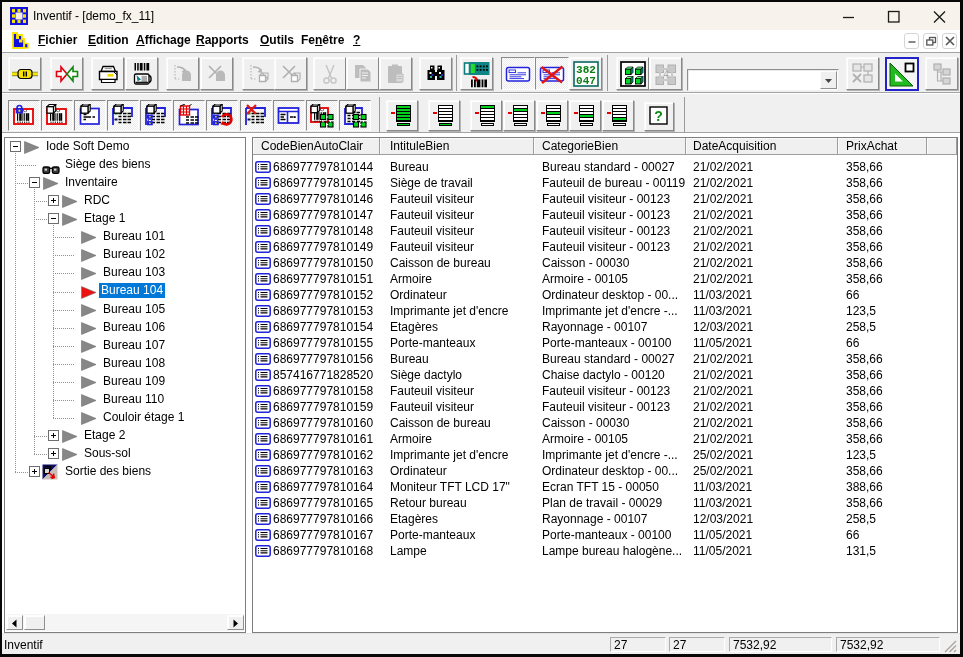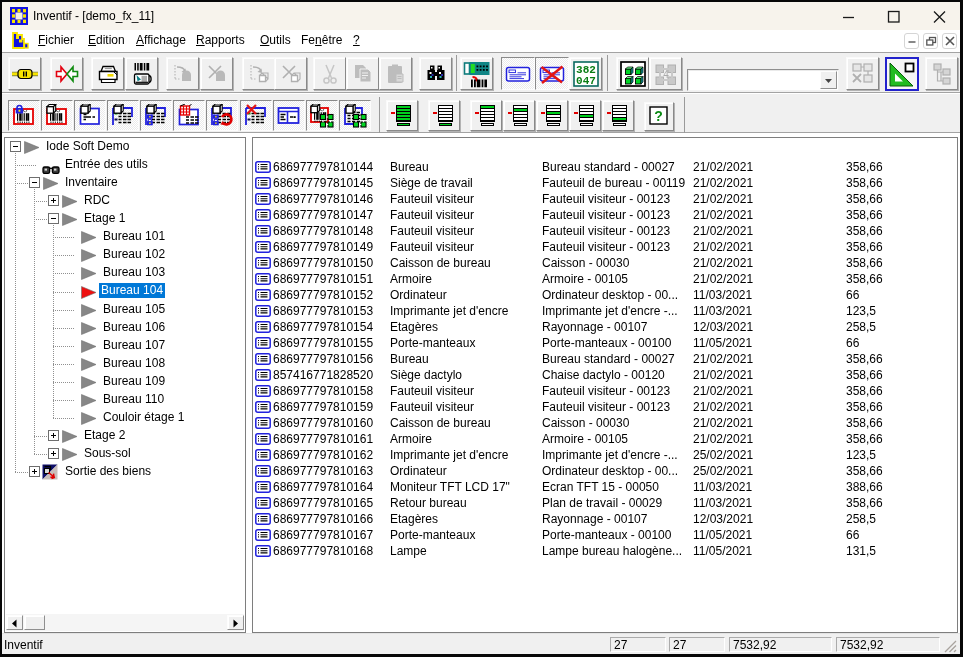--- a/index.html
+++ b/index.html
@@ -1,20 +1,20 @@
 <!DOCTYPE html>
 <html><head><meta charset="utf-8"><style>
 *{margin:0;padding:0;box-sizing:border-box;}
 body{width:963px;height:657px;font-family:"Liberation Sans",sans-serif;overflow:hidden;position:relative;background:#fff;}
 .abs{position:absolute;}
 .win{position:absolute;left:0;top:0;width:963px;height:657px;background:#fff;border:2px solid #070707;border-right-width:3px;border-bottom-width:3px;}
 .titlebar{position:absolute;left:2px;top:2px;width:958px;height:28px;background:#f7f3ec;}
 .title-txt{position:absolute;left:31px;top:7px;font-size:12px;color:#000;}
 .menubar{position:absolute;left:2px;top:30px;width:958px;height:22px;background:#fff;}
-.menu-item{position:absolute;top:3px;font-size:12px;color:#000;}
+.menu-item{position:absolute;top:3px;font-size:12px;color:#000;font-weight:bold;}
 .band{position:absolute;left:2px;width:958px;background:#f0f0f0;}
 .tb{position:absolute;background:#f0f0f0;border:1px solid;border-color:#fafafa #898989 #898989 #fafafa;box-shadow:inset 1px 1px 0 #fff,1px 1px 0 #b3b3b3;}
 .tb.chk{border-color:#8a8a8a #fdfdfd #fdfdfd #8a8a8a;box-shadow:none;background:repeating-conic-gradient(#ffffff 0% 25%, #ebebeb 0% 50%) 0 0/2px 2px;}
 .tb svg{position:absolute;left:50%;top:50%;transform:translate(-50%,-50%);}
 .tb.snap svg{left:3px;top:2px;transform:none;}
 .vsep{position:absolute;width:1px;background:#9a9a9a;}
 .tree{position:absolute;left:4px;top:137px;width:242px;height:496px;background:#fff;border:1px solid #7e7e7e;}
 .trow{position:absolute;height:18px;font-size:12px;color:#000;white-space:nowrap;}
 .tsel{position:absolute;background:#0078d7;color:#fff;font-size:12px;height:15px;line-height:15px;padding:0 2px;}
 .pmbox{position:absolute;width:11px;height:11px;background:#fff;border:1px solid #6e6e6e;}
@@ -591,21 +591,21 @@
       </svg></div>
 <div class="trow" style="left:41px;top:1px">Iode Soft Demo</div>
 <div class="dot-h" style="left:10px;top:27px;width:22px"></div>
 <div class="abs" style="left:37px;top:23px"><svg width="18" height="10" viewBox="0 0 18 10">
         <rect x="1" y="2" width="6.6" height="6.4" rx="1.6" fill="#3d3d3d" stroke="#000" stroke-width="1.3"></rect>
         <rect x="10.4" y="2" width="6.6" height="6.4" rx="1.6" fill="#3d3d3d" stroke="#000" stroke-width="1.3"></rect>
         <path d="M7.6 3.8 q1.4 -1.2 2.8 0" fill="none" stroke="#000" stroke-width="1.2"></path>
         <rect x="2.6" y="3.6" width="2.4" height="2" fill="#d8d8d8"></rect>
         <rect x="12" y="3.6" width="2.4" height="2" fill="#d8d8d8"></rect>
       </svg></div>
-<div class="trow" style="left:60px;top:19px">Entrée des utils</div>
+<div class="trow" style="left:60px;top:19px">Siège des biens</div>
 <div class="dot-h" style="left:10px;top:45px;width:15px"></div>
 <div class="pmbox" style="left:24px;top:39px">
       <i style="left:2px;top:4px;width:5px;height:1px"></i>
     </div>
 <div class="abs" style="left:38px;top:38px"><svg width="16" height="13" viewBox="0 0 16 13">
         <path d="M0.5 0.5 L15 6.5 L0.5 12.5 Z" fill="#878787" stroke="#6f6f6f" stroke-width="0.6"></path>
       </svg></div>
 <div class="trow" style="left:60px;top:37px">Inventaire</div>
 <div class="dot-h" style="left:29px;top:63px;width:15px"></div>
 <div class="pmbox" style="left:43px;top:57px">
@@ -714,20 +714,28 @@
       <div class="sbtn" style="left:0px"><svg width="15" height="13">
           <path d="M9.5 2.5 L5 6.5 L9.5 10.5 z" fill="#000"></path>
         </svg></div>
       <div class="sbtn" style="left:18px;width:21px"></div>
       <div class="sbtn" style="right:0px"><svg width="15" height="13">
           <path d="M5.5 2.5 L10 6.5 L5.5 10.5 z" fill="#000"></path>
         </svg></div>
     </div>
 </div>
 <div class="grid">
+<div class="ghead">
+<div class="hcell" style="left:0px;width:127px;padding-left:8px">CodeBienAutoClair</div>
+<div class="hcell" style="left:127px;width:154px;padding-left:10px">IntituleBien</div>
+<div class="hcell" style="left:281px;width:152px;padding-left:8px">CategorieBien</div>
+<div class="hcell" style="left:433px;width:152px;padding-left:7px">DateAcquisition</div>
+<div class="hcell" style="left:585px;width:89px;padding-left:8px">PrixAchat</div>
+<div class="hcell" style="left:674px;width:30px;padding-left:4px"></div>
+</div>
 <div class="grow" style="left:0;top:21px;width:704px">
       <span class="gc" style="left:2px;top:2px"><svg width="16" height="12" viewBox="0 0 16 12">
           <rect x="0.8" y="0.8" width="14.4" height="10.4" rx="2" fill="#fff" stroke="#2222dd" stroke-width="1.5"></rect>
           <path d="M5.5 3.5 h7 M5.5 5.7 h7 M5.5 7.9 h7" stroke="#000" stroke-width="1.1"></path>
           <path d="M3 3.5 h1 M3 5.7 h1 M3 7.9 h1" stroke="#000" stroke-width="1.1"></path>
         </svg></span>
       <span class="gc" style="left:20px">686977797810144</span>
       <span class="gc" style="left:137px">Bureau</span>
       <span class="gc" style="left:289px">Bureau standard - 00027</span>
       <span class="gc" style="left:440px">21/02/2021</span>

